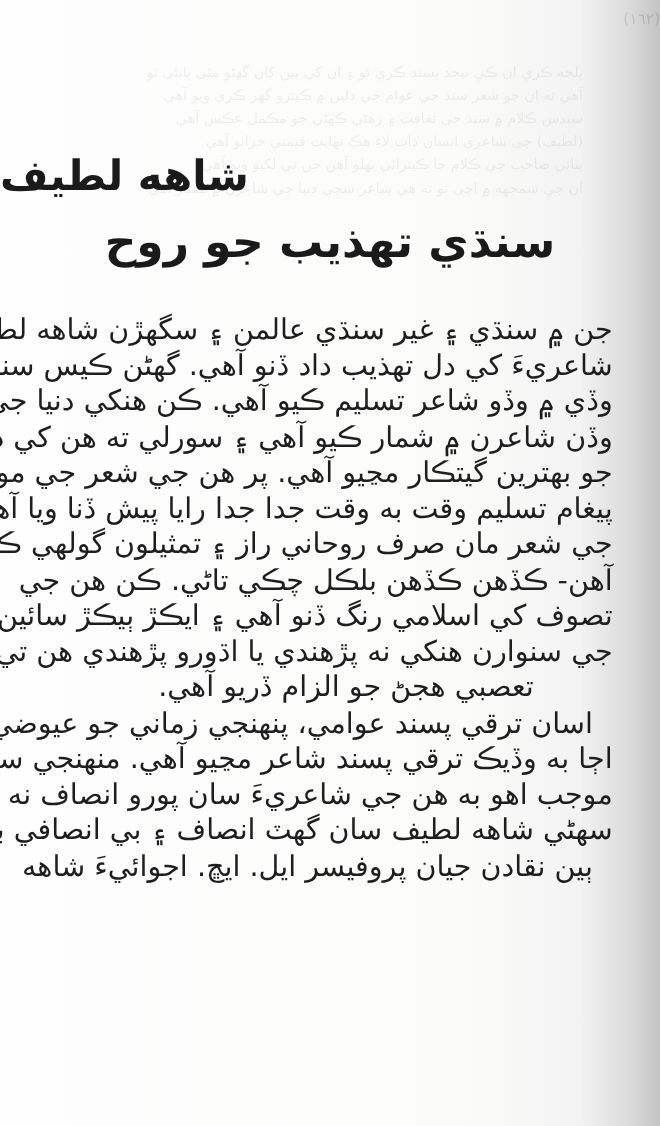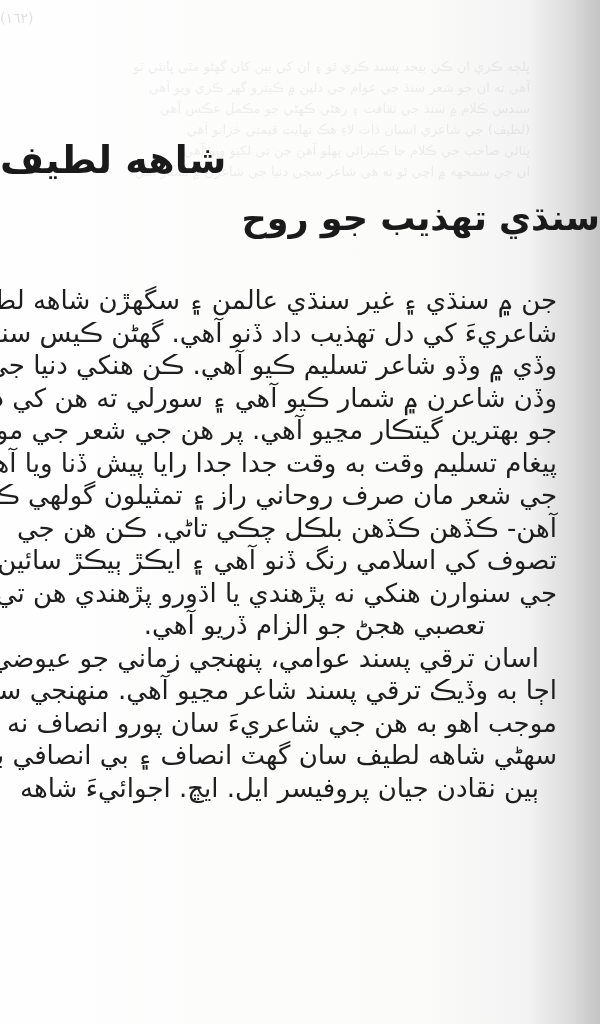--- a/index.html
+++ b/index.html
@@ -28,43 +28,43 @@
       direction: rtl;
       font-size: 13px;
       line-height: 21px;
       padding: 0 70px 0 90px;
       text-align: justify;
     }
     .page-number {
       position: absolute;
       top: 10px;
       left: 0; right: 0;
-      text-align: left;
+      text-align: right;
       font-size: 14px;
       color: #000;
       opacity: 0.12;
     }
     .title {
       position: absolute;
       top: 138px;
       left: 0; right: 0;
       text-align: left;
       direction: rtl;
       font-size: 38px;
       font-weight: bold;
       letter-spacing: 6px;
       color: #1a1a1a;
     }
     .subtitle {
       position: absolute;
       top: 198px;
       left: 0; right: 0;
-      text-align: right;
+      text-align: center;
       direction: rtl;
-      font-size: 35px;
+      font-size: 40px;
       font-weight: bold;
       color: #1a1a1a;
     }
     .body-text {
       position: absolute;
       top: 284px;
       left: 72px;
       width: 485px;
       direction: rtl;
       text-align: justify;

